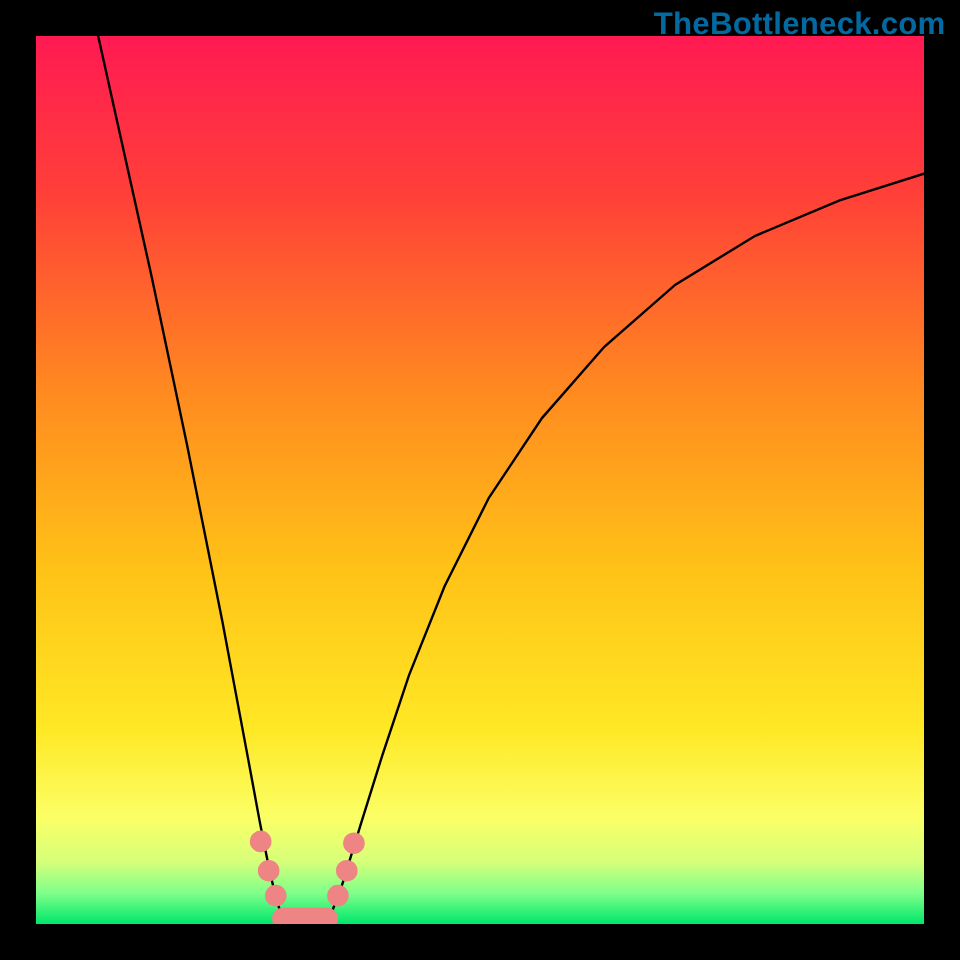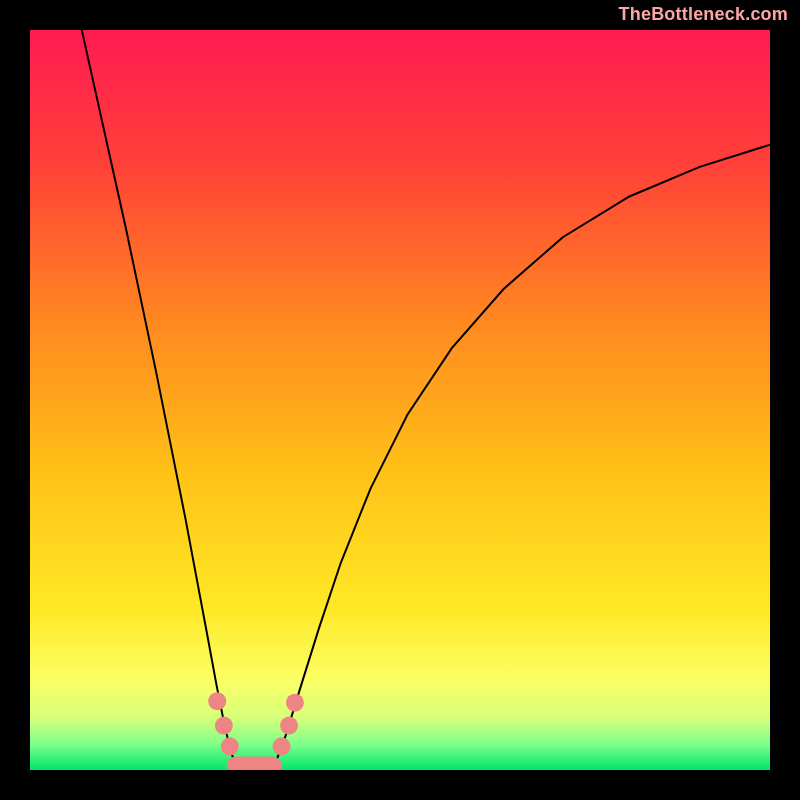--- a/index.html
+++ b/index.html
@@ -23,22 +23,22 @@
     top: 30px;
     left: 30px;
     width: 740px;
     height: 740px;
     overflow: hidden;
   }
   .watermark {
     position: absolute;
     top: 4px;
     right: 12px;
-    color: #fca5a5;
-    font-size: 18px;
+    color: #0369a1;
+    font-size: 26px;
     font-weight: 600;
     letter-spacing: 0.2px;
     pointer-events: none;
   }
   svg { display: block; }
 </style>
 </head>
 <body>
 
 <div class="frame">

